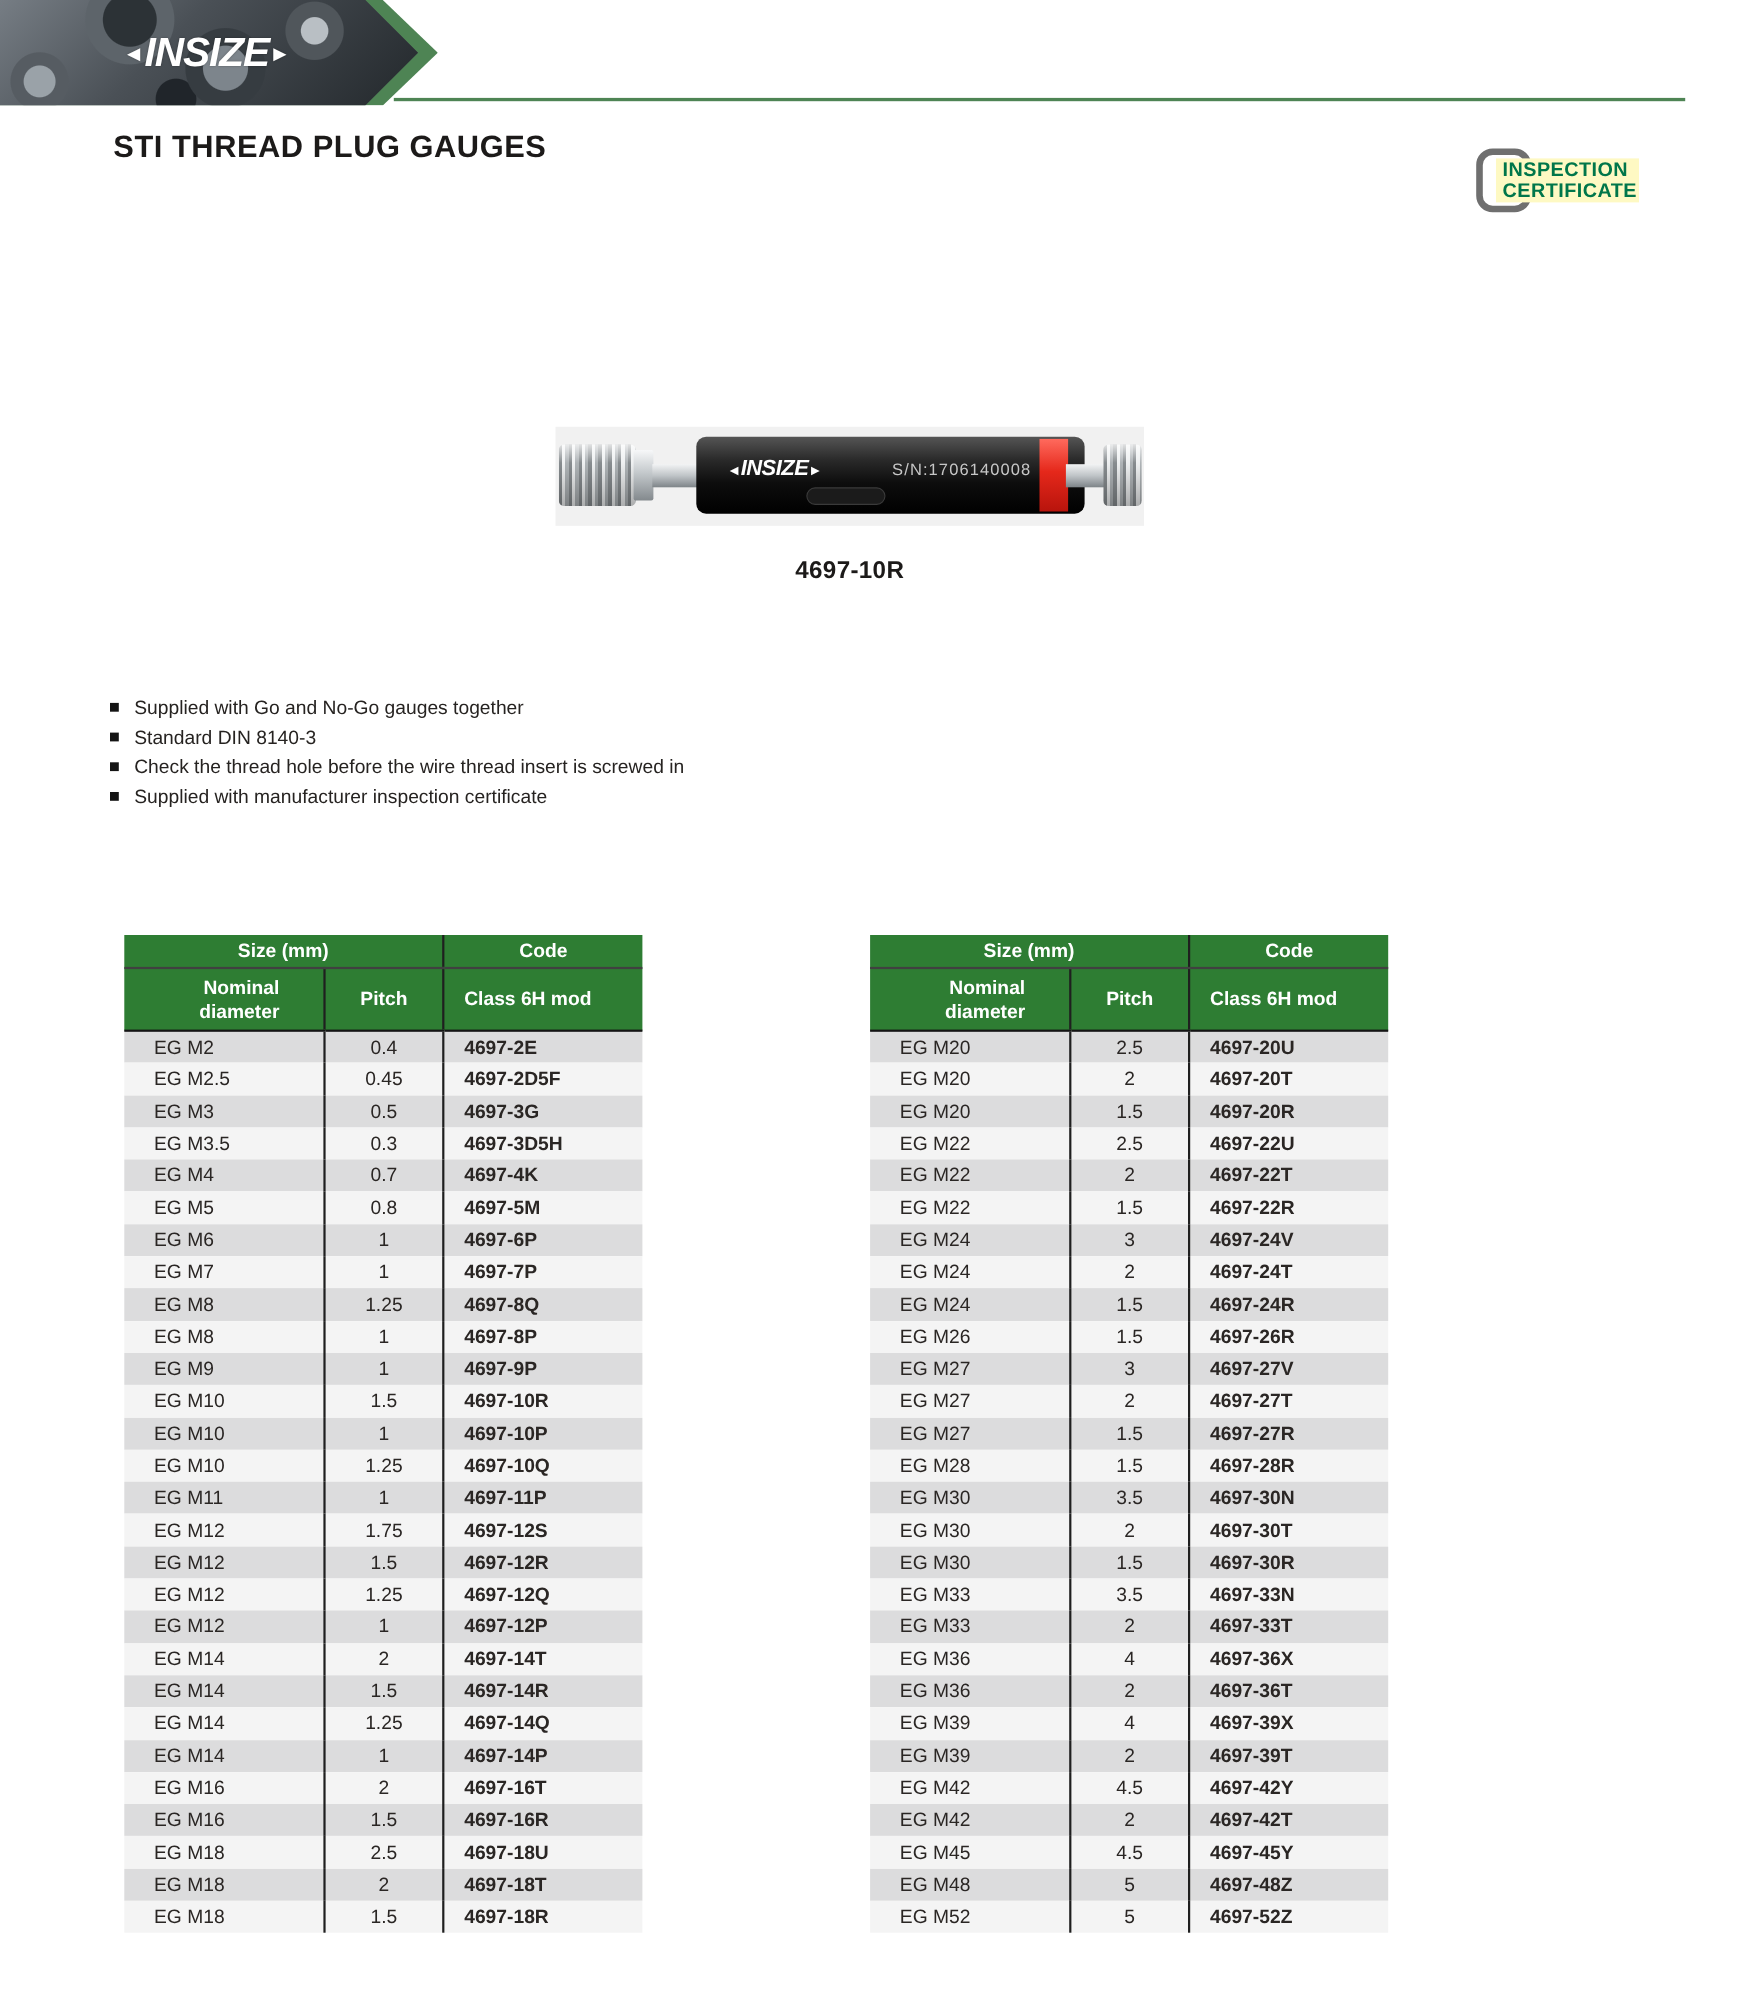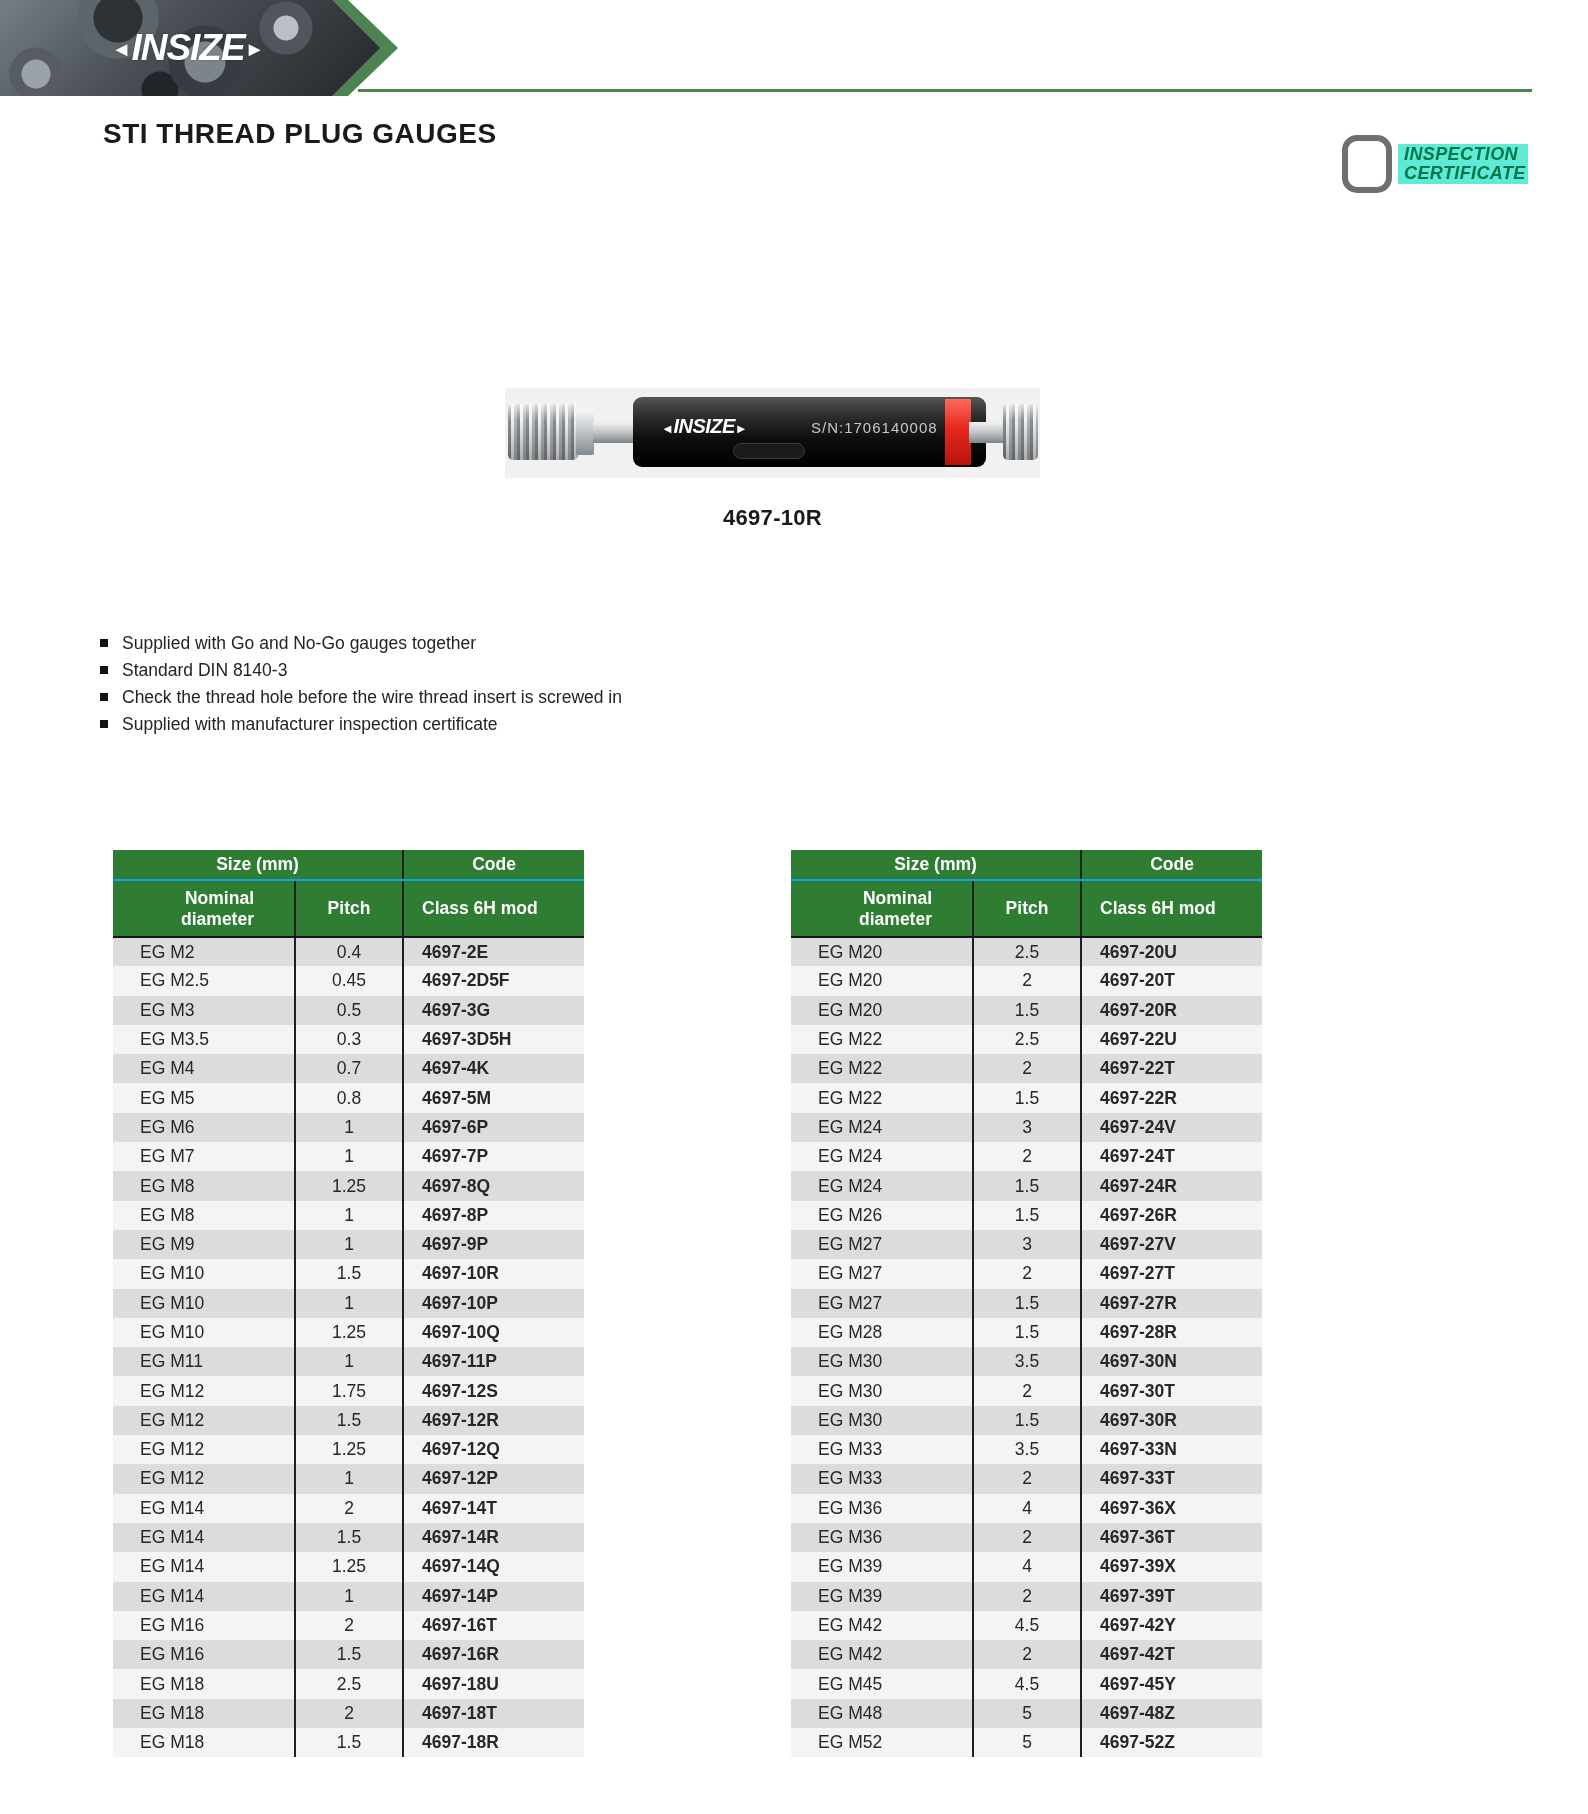--- a/index.html
+++ b/index.html
@@ -46,23 +46,23 @@
     font-size:28px; font-weight:bold; letter-spacing:.5px; color:#1c1a19;
   }
 
   
   .cert-badge { position:absolute; left:1342px; top:133px; width:200px; height:62px; }
   .cert-bracket {
     position:absolute; left:0; top:2px; width:50px; height:58px;
     border:6px solid #6f6f6f; border-radius:15px; background:transparent;
   }
   .cert-text {
-    position:absolute; left:18px; top:11px; background:#5eead4; padding:1px 2px 1px 6px;
-    color:#00764a; font-weight:900; font-style:italic; font-size:18px;
-    line-height:19px; letter-spacing:.4px; white-space:nowrap;margin-left:38px;
+    position:absolute; left:18px; top:11px; background:#fef9c3; padding:1px 2px 1px 6px;
+    color:#00764a; font-weight:900; font-size:18px;
+    line-height:19px; letter-spacing:.4px; white-space:nowrap;
   }
 
   
   .product-photo { position:absolute; left:505px; top:388px; width:535px; height:90px; background:#f1f1f1; }
   .g-thread {
     position:absolute; border-radius:5px;
     background:
       linear-gradient(180deg, rgba(255,255,255,.75) 0%, rgba(255,255,255,0) 30%, rgba(0,0,0,.28) 100%),
       repeating-linear-gradient(90deg,#878c8f 0 3px,#eef0f1 3px 6px,#aeb3b6 6px 9px);
   }
@@ -105,21 +105,21 @@
   table.spec { position:absolute; top:850px; border-collapse:collapse; table-layout:fixed; }
   table.spec.left  { left:113px; }
   table.spec.right { left:791px; }
   table.spec col.c1 { width:182px; }
   table.spec col.c2 { width:108px; }
   table.spec col.c3 { width:181px; }
 
   table.spec th {
     background:#2e7d33; color:#ffffff; font-weight:bold; font-size:17.5px;
   }
-  tr.group-row th { height:30px; text-align:center; border-bottom:2px solid #0ea5e9; }
+  tr.group-row th { height:30px; text-align:center; border-bottom:2px solid #404040; }
   tr.sub-row   th { height:57px; border-bottom:2px solid #141414; }
   tr.sub-row th.nominal { text-align:right; padding-left:27px; padding-right:40px; line-height:21px; }
   tr.sub-row th.pitch   { text-align:center; }
   tr.sub-row th.codecls { text-align:left; padding-left:18px; }
   th.vl, td.vl { border-left:2px solid #1f1f1f; }
 
   table.spec td { height:29.3px; font-size:17.5px; color:#2a2624; }
   td.nom  { text-align:left; padding-left:27px; }
   td.pit  { text-align:center; }
   td.code { text-align:left; padding-left:18px; font-weight:bold; color:#1e1a18;margin-left:28px; }

